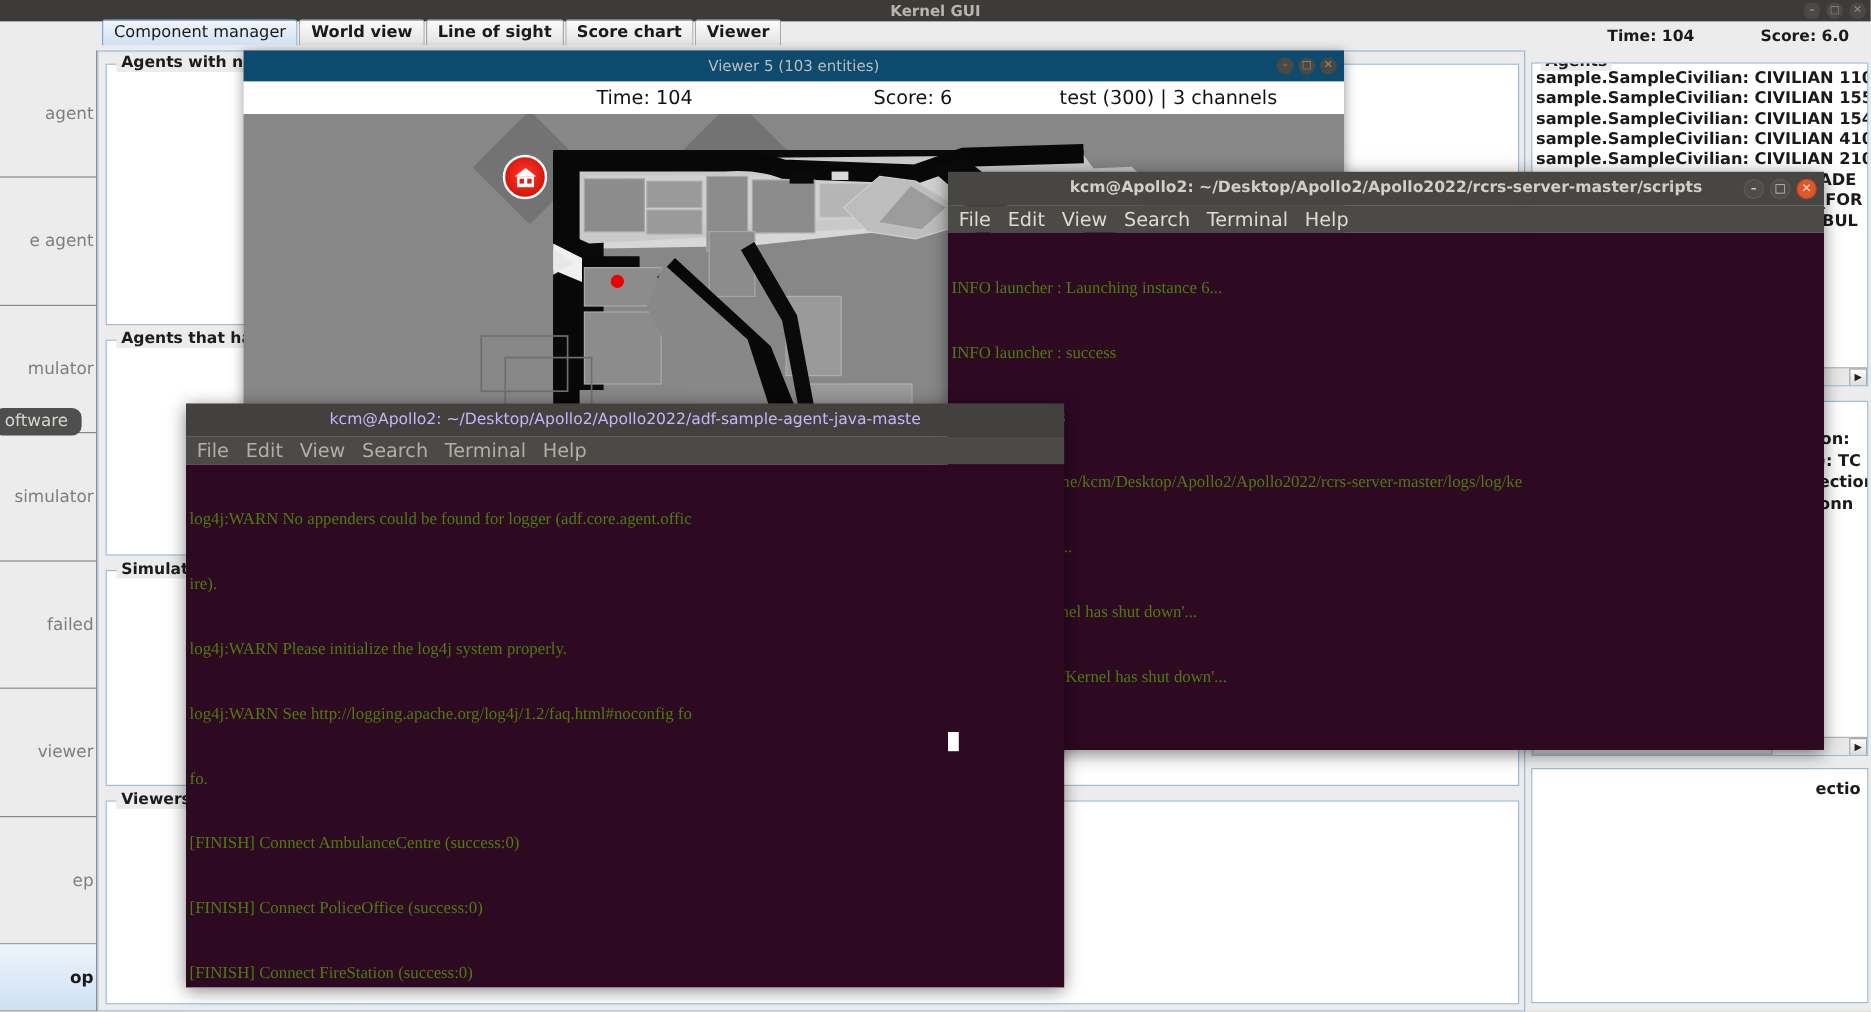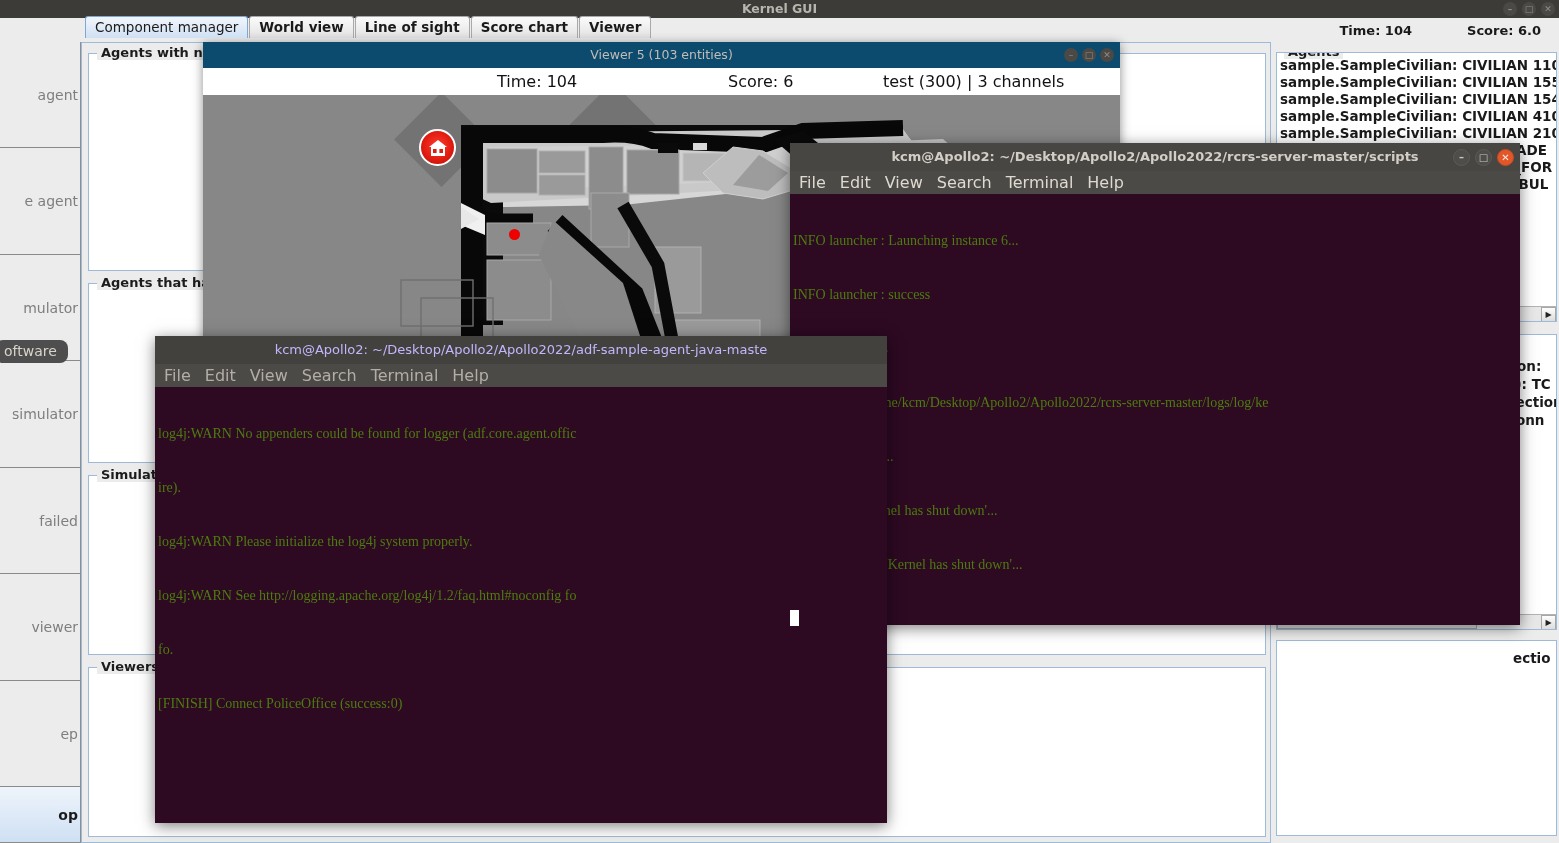--- a/index.html
+++ b/index.html
@@ -471,21 +471,23 @@
       <span>Search</span>
       <span>Terminal</span>
       <span>Help</span>
     </div>
     <div class="term-body" style="height:436px;">
       <div>log4j:WARN No appenders could be found for logger (adf.core.agent.offic</div>
       <div>ire).</div>
       <div>log4j:WARN Please initialize the log4j system properly.</div>
       <div>log4j:WARN See http://logging.apache.org/log4j/1.2/faq.html#noconfig fo</div>
       <div>fo.</div>
+      <div>[FINISH] Connect AmbulanceCentre (success:0)</div>
       <div>[FINISH] Connect PoliceOffice (success:0)</div>
+      <div>[FINISH] Connect FireStation (success:0)</div>
       
       
       
       
       
       
       
       
       
       

